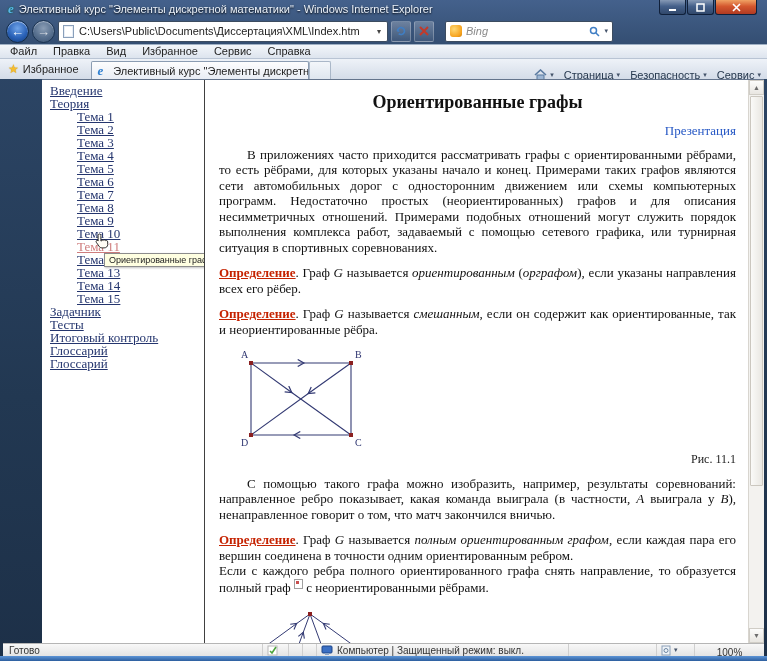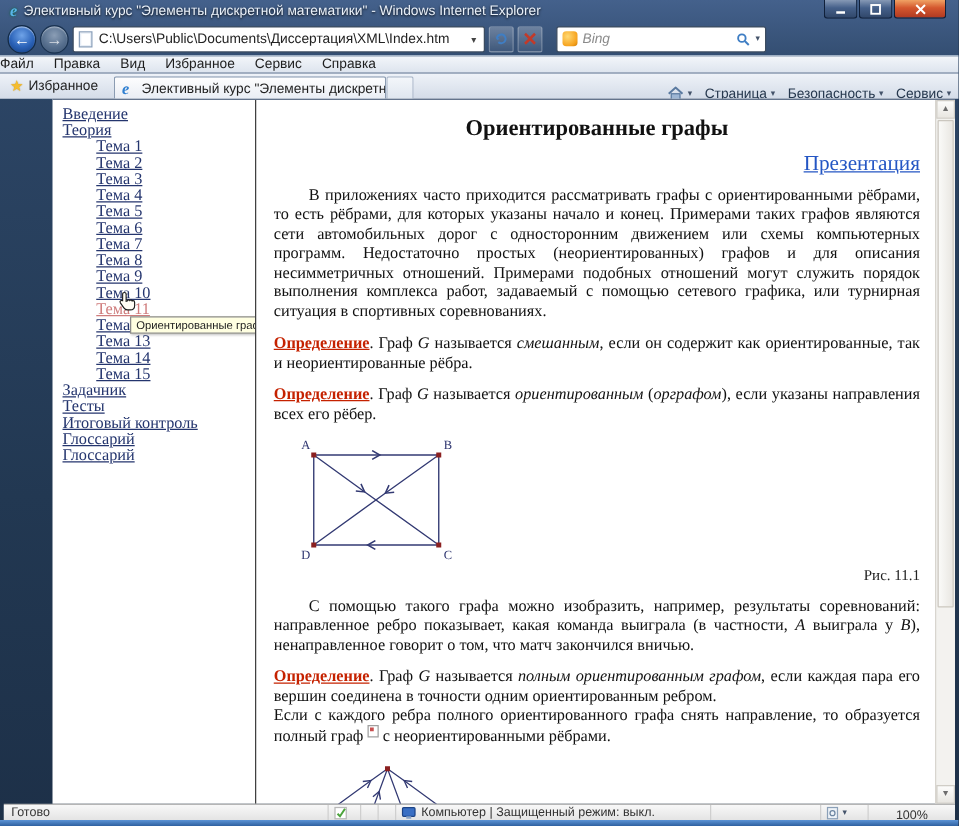--- a/index.html
+++ b/index.html
@@ -39,21 +39,21 @@
     border:1px solid rgba(255,255,255,.25); border-radius:2px;
     background:linear-gradient(rgba(255,255,255,.25),rgba(255,255,255,.05)); }
   .search-box { margin-left:8px; width:168px; height:21px; background:#fff; border:1px solid #3c4c60;
     border-radius:2px; display:flex; align-items:center; padding:0 4px; gap:4px; font-size:11px; }
   .bing-ico { width:12px; height:12px; border-radius:3px; flex:none;
     background:radial-gradient(circle at 35% 35%, #ffd974, #f6a21d 70%, #c97b08); }
   .search-text { flex:1; font-style:italic; color:#8a8a8a; }
 
   
   .menubar { height:14px; background:linear-gradient(#f3f6fa,#dde4ee); border-top:1px solid #9fb0c4;
-    display:flex; align-items:center; gap:16px; font-size:11px; color:#1e1e1e; }
+    display:flex; align-items:center; gap:16px; padding-left:10px; font-size:11px; color:#1e1e1e; }
   .menu-item { line-height:13px; }
 
   
   .favbar { height:21px; background:linear-gradient(#eef2f8,#d4dce8); border-top:1px solid #b9c4d4;
     display:flex; align-items:stretch; font-size:11px; color:#1e1e1e; position:relative; }
   .fav-btn { display:flex; align-items:center; gap:4px; padding:0 8px; }
   .star { color:#f5bd2e; font-size:12px; text-shadow:0 0 1px #b5820a; }
   .tab { margin-left:4px; width:218px; display:flex; align-items:center; gap:5px; padding:0 6px;
     background:linear-gradient(#fdfdfe,#e9edf4); border:1px solid #8b9cb2; border-bottom:none;
     border-radius:2px 2px 0 0; margin-top:2px; white-space:nowrap; overflow:hidden; }
@@ -75,21 +75,21 @@
   .side-link.hovered { color:#cf7d7d; }
   .tooltip { position:absolute; left:62px; top:173px; background:#ffffe1; border:1px solid #8c8c8c;
     font-family:"Liberation Sans",sans-serif; font-size:9px; color:#222; padding:1px 4px;
     white-space:nowrap; box-shadow:1px 1px 2px rgba(0,0,0,.25); }
   .hand-cursor { position:absolute; left:52px; top:153px; }
 
   .content { flex:1; padding:7px 12px 0 14px; font-family:"Liberation Serif", serif;
     font-size:13px; line-height:15.5px; color:#111; text-align:justify; overflow:hidden; }
   .content h1 { font-size:18px; text-align:center; margin:4px 0 10px; line-height:22px; }
   .pres-line { text-align:right; margin-bottom:8px; }
-  .pres-line a { color:#2456c4; text-decoration:underline; cursor:pointer; font-size:17px; }
+  .pres-line a { color:#2456c4; cursor:pointer; font-size:13px; }
   .para { margin-bottom:10px; }
   .ind { text-indent:28px; }
   .def-label { color:#c52200; font-weight:bold; text-decoration:underline; }
   .figure { margin:2px 0 8px 14px; }
   .figure.f2 { margin-left:30px; margin-bottom:2px; }
   .fig-caption { font-size:12px; color:#222; margin:1px 0 0 42px; text-align:right; }
   .broken-img { display:inline-block; width:9px; height:10px; border:1px solid #a0a0a0;
     background:#fff; vertical-align:3px; position:relative; }
   .broken-img::after { content:""; position:absolute; left:1px; top:1px; width:3px; height:3px;
     background:#c84f4f; }
@@ -253,25 +253,25 @@
     <div class="content">
       <h1>Ориентированные графы</h1>
 
       <div class="pres-line">
         <a>Презентация</a>
       </div>
 
       <p class="para ind">В приложениях часто приходится рассматривать графы с ориентированными рёбрами, то есть рёбрами, для которых указаны начало и конец. Примерами таких графов являются сети автомобильных дорог с односторонним движением или схемы компьютерных программ. Недостаточно простых (неориентированных) графов и для описания несимметричных отношений. Примерами подобных отношений могут служить порядок выполнения комплекса работ, задаваемый с помощью сетевого графика, или турнирная ситуация в спортивных соревнованиях.</p>
 
       <p class="para">
+        <span class="def-label">Определение</span><span>. Граф </span><i>G</i><span> называется </span><i>ориентированным</i><span> (</span><i>орграфом</i><span>), если указаны направления всех его рёбер.</span>
+      </p>
+
+      <p class="para">
         <span class="def-label">Определение</span><span>. Граф </span><i>G</i><span> называется </span><i>смешанным</i><span>, если он содержит как ориентированные, так и неориентированные рёбра.</span>
-      </p>
-
-      <p class="para">
-        <span class="def-label">Определение</span><span>. Граф </span><i>G</i><span> называется </span><i>ориентированным</i><span> (</span><i>орграфом</i><span>), если указаны направления всех его рёбер.</span>
       </p>
 
       <div class="figure">
         <svg width="140" height="104" viewBox="0 0 140 104">
           <defs>
             <marker id="arr1" viewBox="0 0 10 10" refX="7" refY="5" markerWidth="8" markerHeight="8" orient="auto">
               <path d="M1,1 L8,5 L1,9" fill="none" stroke="#333a73" stroke-width="1.4"></path>
             </marker>
           </defs>
           <g stroke="#333a73" stroke-width="1.1" fill="none">

